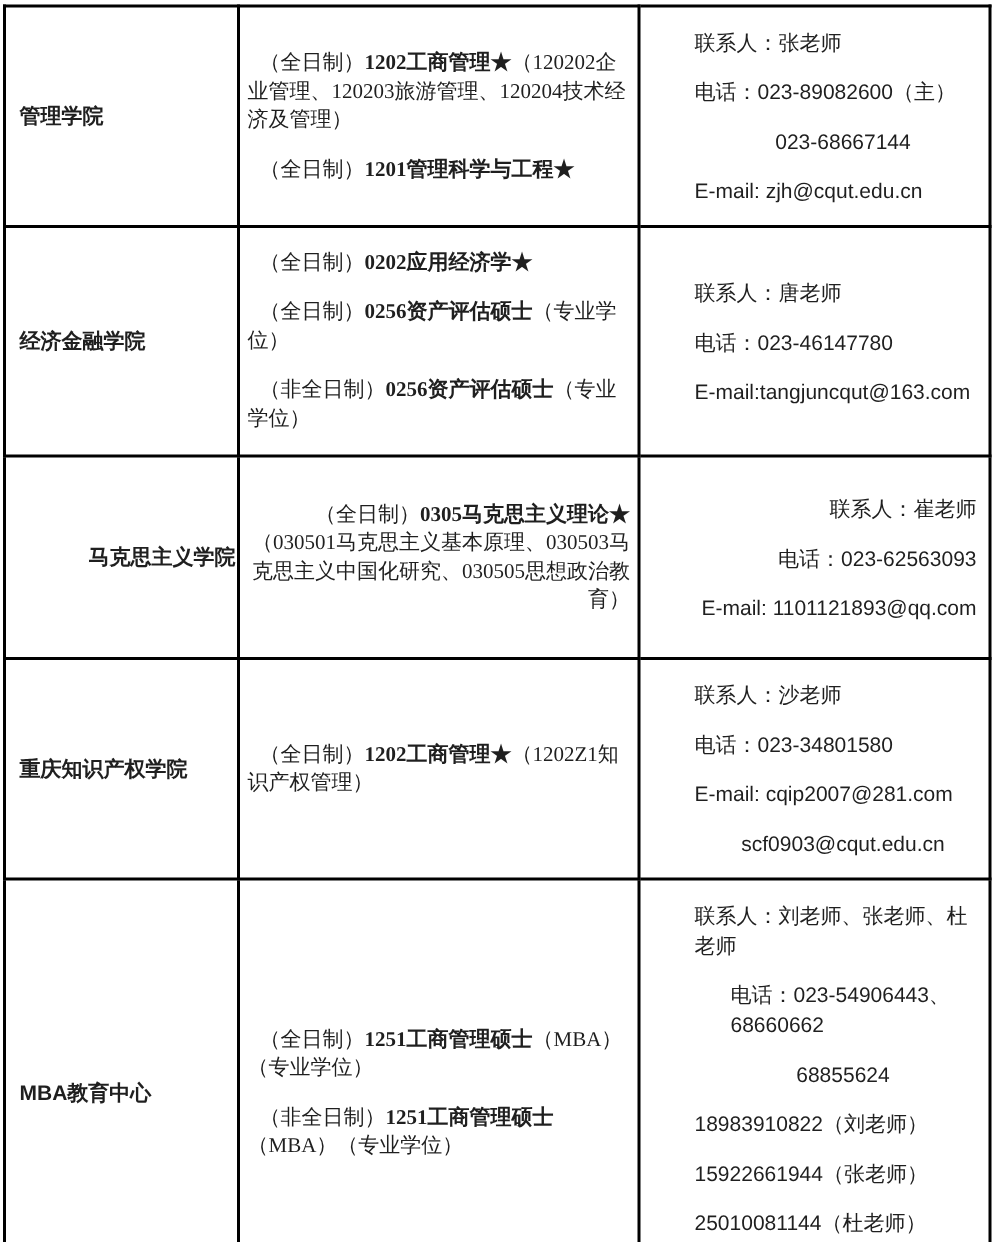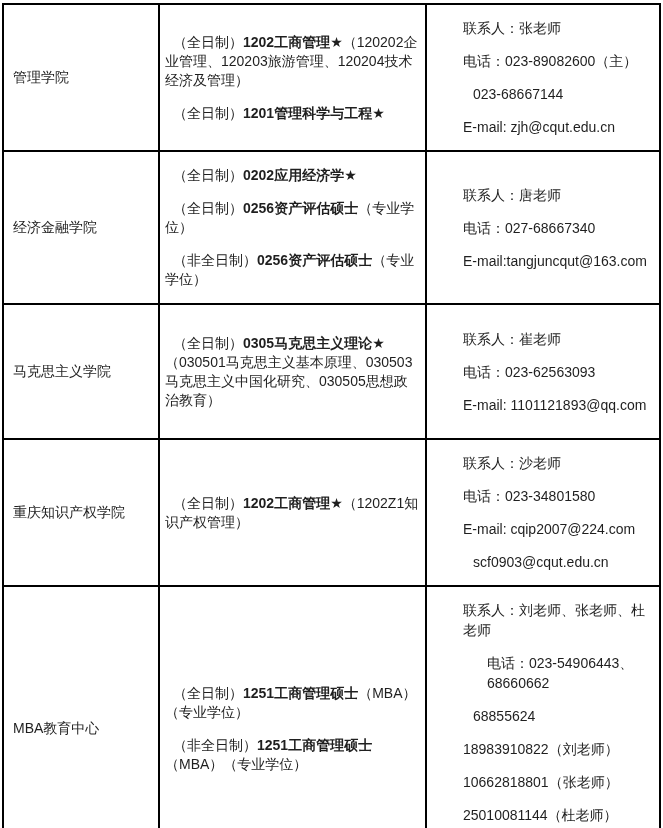--- a/index.html
+++ b/index.html
@@ -21,31 +21,31 @@
   col.c-college{width:156px;}
   col.c-programs{width:267px;}
   col.c-contact{width:234px;}
   td{
     border:2px solid var(--border-color);
     vertical-align:middle;font-size:14px;overflow:hidden;
     background:var(--bg-color);
   }
   tr.r0 td{height:143px;}
   tr.r1 td{height:141px;}
-  tr.r2 td{height:131px;}
+  tr.r2 td{height:131px;text-align:right;}
   tr.r3 td{height:142px;}
   tr.r4 td{height:260px;}
-  td.college{font-weight:normal;padding-left:9px;}
-  td.programs{padding:0 5px;}
+  td.college{font-weight:bold;padding-left:9px;}
+  td.programs{padding:0 5px;font-family:Liberation Serif, serif;}
   td.programs p{margin:14px 0;line-height:19px;text-indent:8px;}
   td.programs b{font-weight:bold;}
   td.contact{padding:0 8px;}
   td.contact p{margin:13px 0;line-height:20px;}
   td.contact p.ind0{padding-left:0;margin-left:28px;}
-  td.contact p.ind1{padding-left:38px;}
+  td.contact p.ind1{padding-left:38px;text-align:center;}
   td.contact p.ind2{padding-left:52px;}
 </style>
 </head>
 <body>
 
 <div class="page">
   <table class="doc-table">
     <colgroup>
       <col class="c-college">
       <col class="c-programs">
@@ -71,21 +71,21 @@
           <td class="college">
             <div>经济金融学院</div>
           </td>
           <td class="programs">
             <p><span>（全日制）</span><b>0202应用经济学★</b><span></span></p>
             <p><span>（全日制）</span><b>0256资产评估硕士</b><span>（专业学位）</span></p>
             <p><span>（非全日制）</span><b>0256资产评估硕士</b><span>（专业学位）</span></p>
           </td>
           <td class="contact">
             <p class="ind0">联系人：唐老师</p>
-            <p class="ind0">电话：027-68667340</p>
+            <p class="ind0">电话：023-46147780</p>
             <p class="ind0">E-mail:tangjuncqut@163.com</p>
           </td>
         </tr>
         <tr class="r2">
           <td class="college">
             <div>马克思主义学院</div>
           </td>
           <td class="programs">
             <p><span>（全日制）</span><b>0305马克思主义理论★</b><span>（030501马克思主义基本原理、030503马克思主义中国化研究、030505思想政治教育）</span></p>
           </td>
@@ -98,37 +98,37 @@
         <tr class="r3">
           <td class="college">
             <div>重庆知识产权学院</div>
           </td>
           <td class="programs">
             <p><span>（全日制）</span><b>1202工商管理★</b><span>（1202Z1知识产权管理）</span></p>
           </td>
           <td class="contact">
             <p class="ind0">联系人：沙老师</p>
             <p class="ind0">电话：023-34801580</p>
-            <p class="ind0">E-mail: cqip2007@224.com</p>
+            <p class="ind0">E-mail: cqip2007@281.com</p>
             <p class="ind1">scf0903@cqut.edu.cn</p>
           </td>
         </tr>
         <tr class="r4">
           <td class="college">
             <div>MBA教育中心</div>
           </td>
           <td class="programs">
             <p><span>（全日制）</span><b>1251工商管理硕士</b><span>（MBA）（专业学位）</span></p>
             <p><span>（非全日制）</span><b>1251工商管理硕士</b><span>（MBA）（专业学位）</span></p>
           </td>
           <td class="contact">
             <p class="ind0">联系人：刘老师、张老师、杜老师</p>
             <p class="ind2">电话：023-54906443、68660662</p>
             <p class="ind1">68855624</p>
             <p class="ind0">18983910822（刘老师）</p>
-            <p class="ind0">10662818801（张老师）</p>
+            <p class="ind0">15922661944（张老师）</p>
             <p class="ind0">25010081144（杜老师）</p>
             <p class="ind0">E-mail: mba@cqut.edu.cn</p>
           </td>
         </tr>
       </tbody>
   </table>
 </div>
 
 </body></html>

